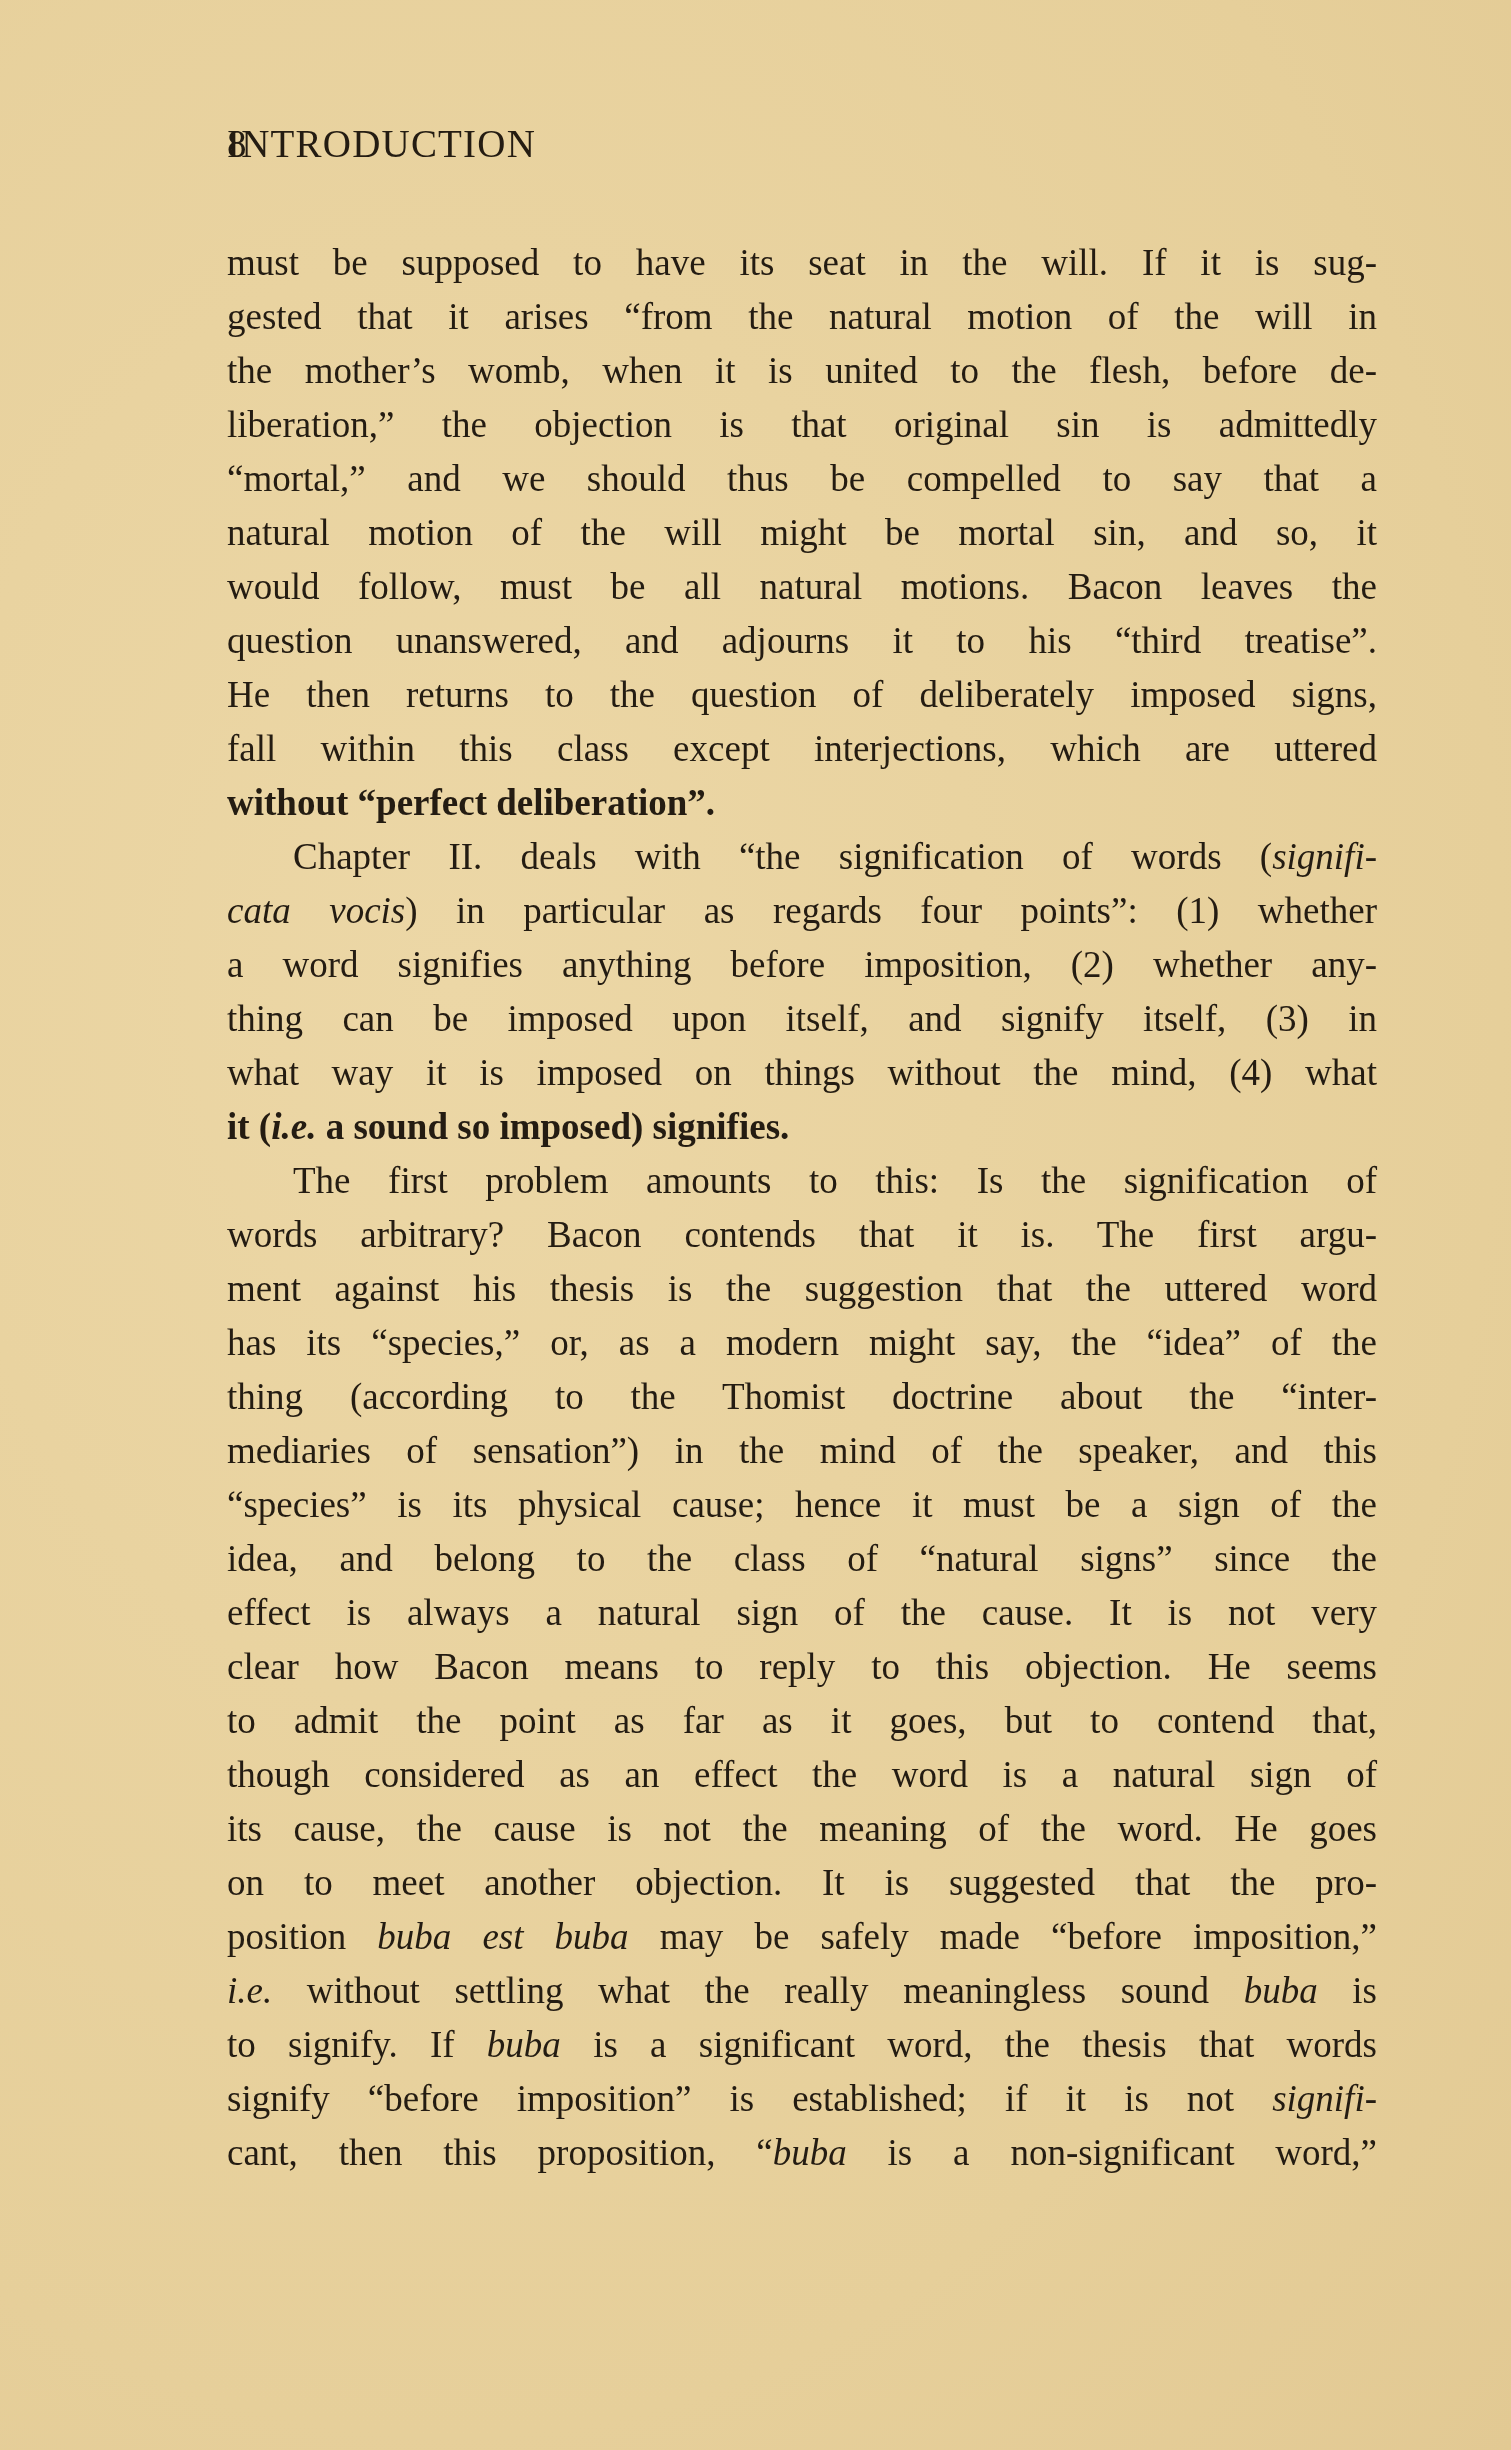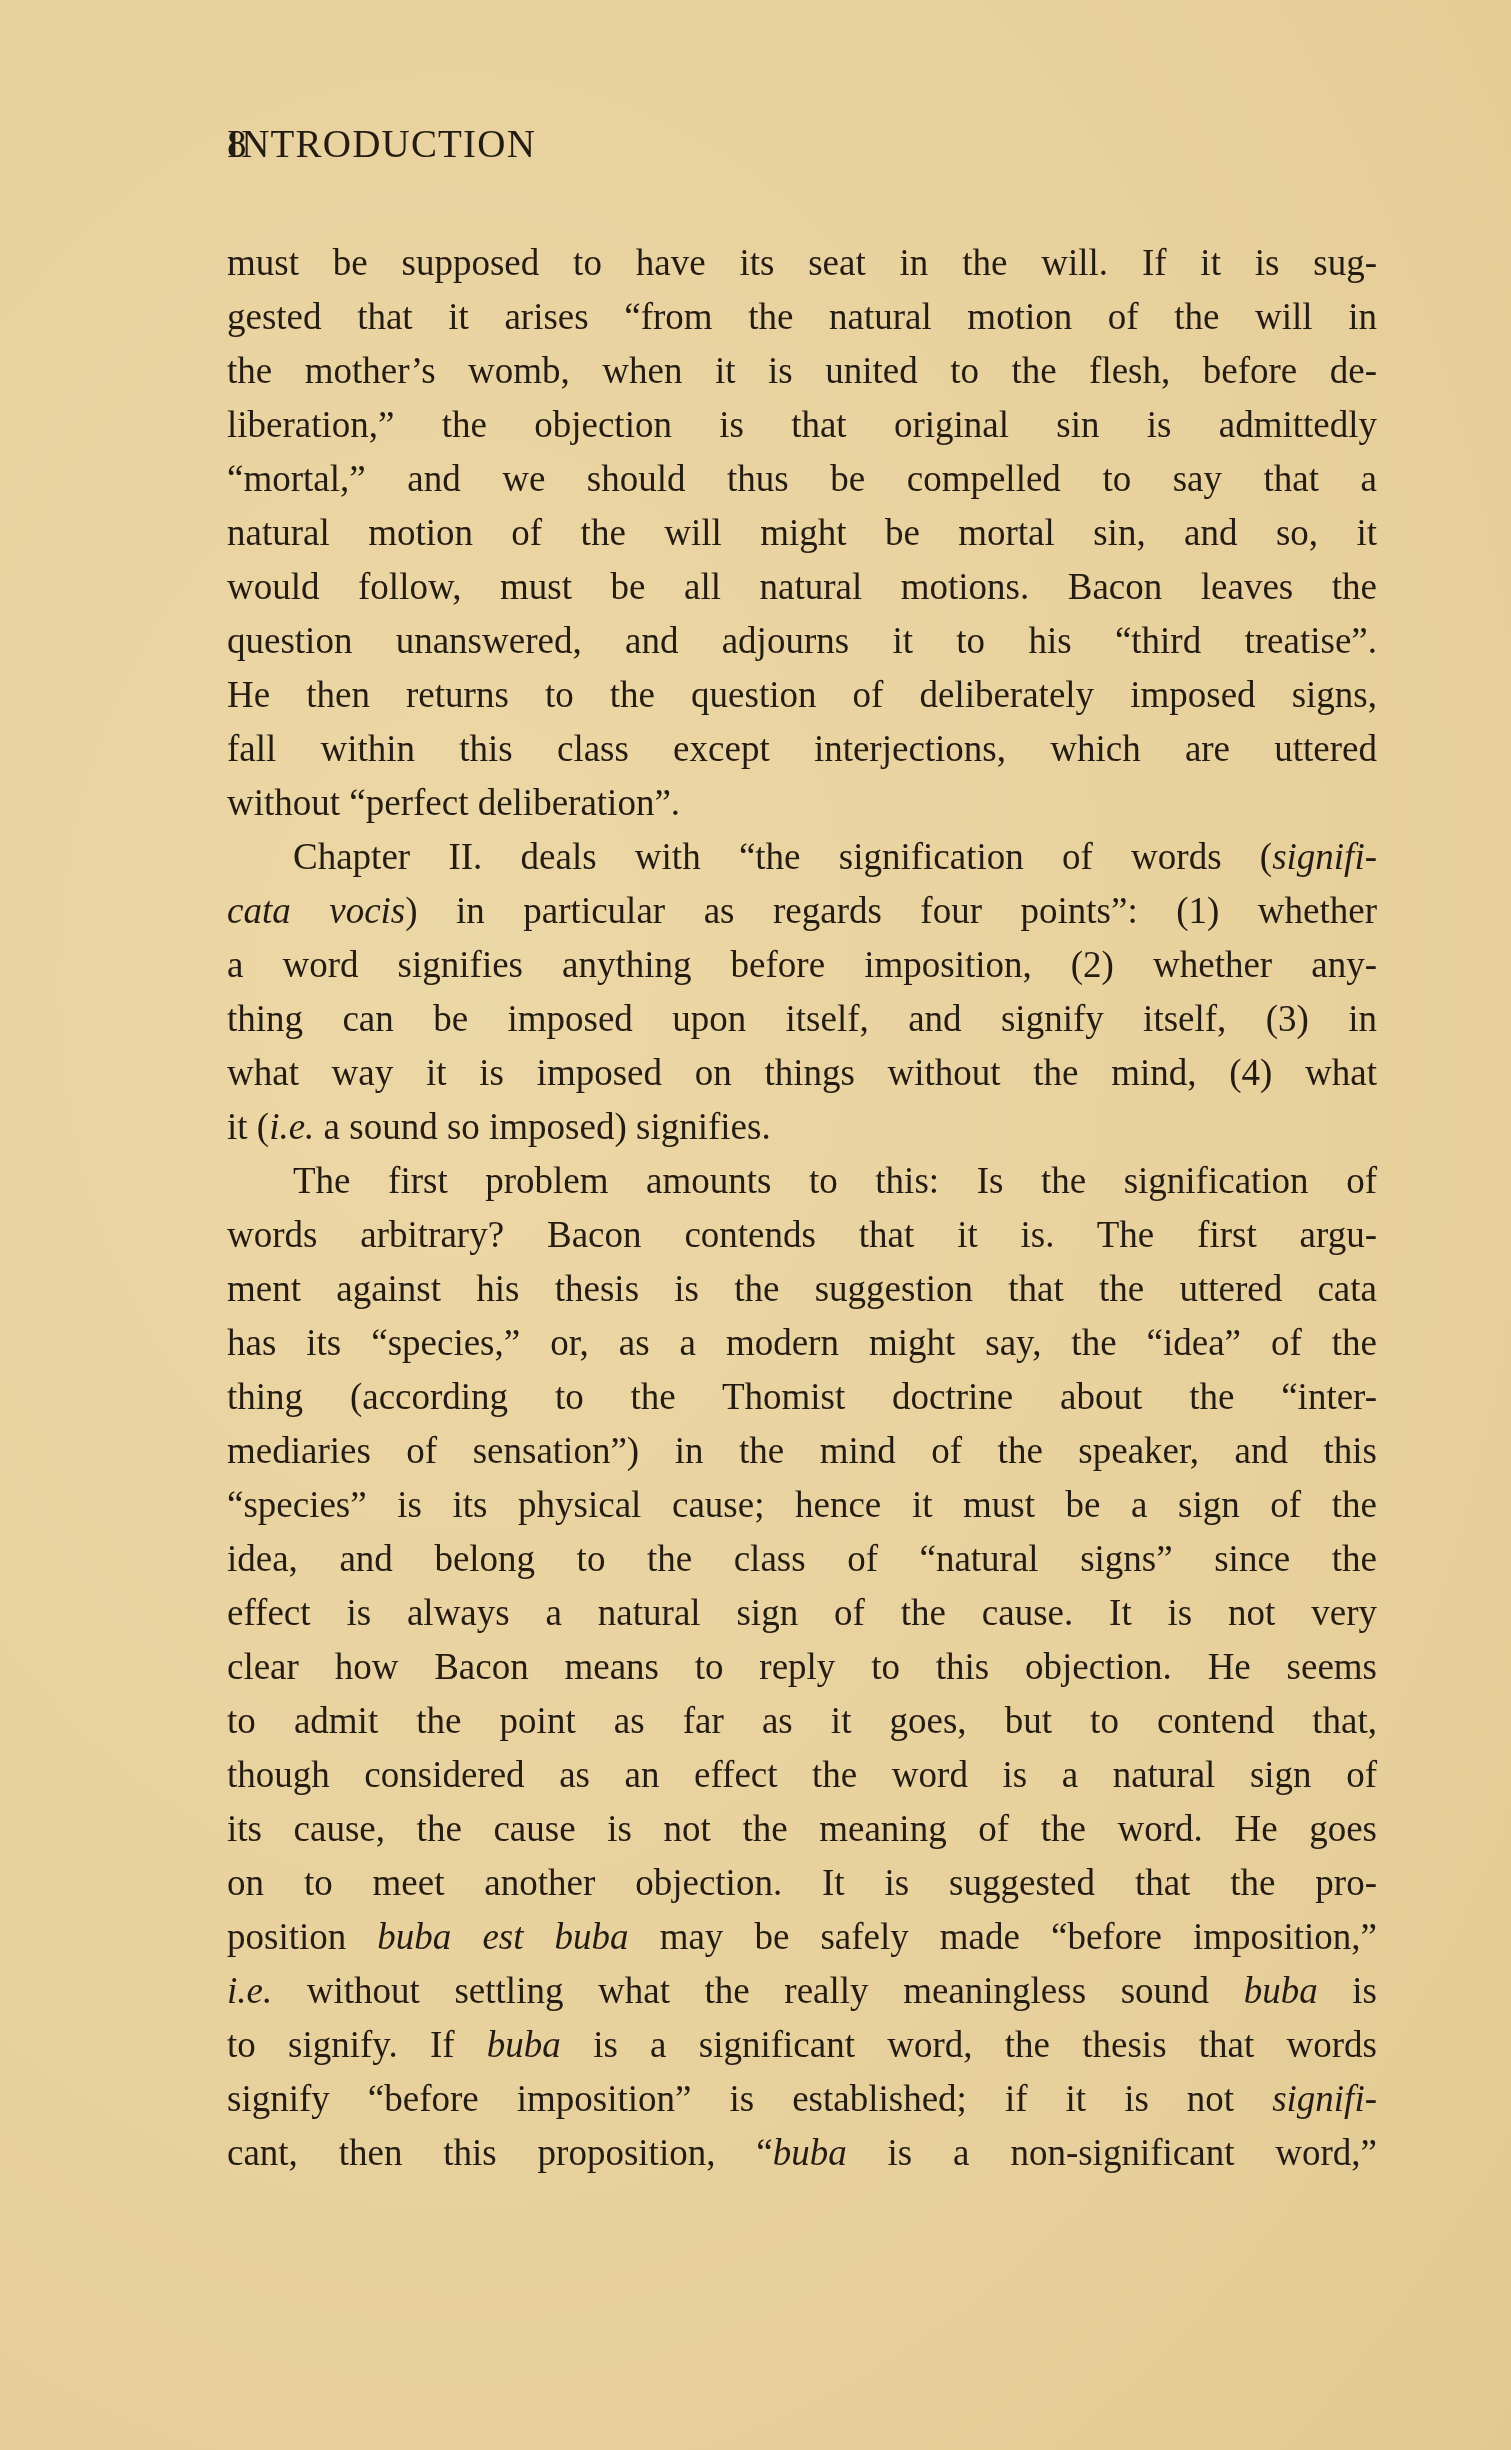--- a/index.html
+++ b/index.html
@@ -23,21 +23,21 @@
       font-size: 39px; line-height: 54px; letter-spacing: 1.2px;
     }
     .body-text {
       position: absolute; top: 204px; left: 227px; width: 1150px;
       font-size: 37px; line-height: 54px; margin-top: 32px;
     }
     .line {
       display: block; white-space: nowrap; text-align: justify;
       text-align-last: justify; height: 54px;
     }
-    .line.last { text-align-last: left; }
+    .line.last { text-align-last: left; font-weight: bold; }
     .line.indent { padding-left: 66px; }
     i { font-style: italic; }
   </style>
 </head>
 <body>
 
 <div class="header">
   <span class="page-number">8</span>
   <span class="running-title">INTRODUCTION</span>
 </div>
@@ -55,21 +55,21 @@
     <span class="line">fall within this class except interjections, which are uttered</span>
     <span class="line last">without “perfect deliberation”.</span>
     <span class="line indent">Chapter II. deals with “the signification of words (<i>signifi-</i></span>
     <span class="line"><i>cata vocis</i>) in particular as regards four points”: (1) whether</span>
     <span class="line">a word signifies anything before imposition, (2) whether any-</span>
     <span class="line">thing can be imposed upon itself, and signify itself, (3) in</span>
     <span class="line">what way it is imposed on things without the mind, (4) what</span>
     <span class="line last">it (<i>i.e.</i> a sound so imposed) signifies.</span>
     <span class="line indent">The first problem amounts to this: Is the signification of</span>
     <span class="line">words arbitrary?  Bacon contends that it is.  The first argu-</span>
-    <span class="line">ment against his thesis is the suggestion that the uttered cata</span>
+    <span class="line">ment against his thesis is the suggestion that the uttered word</span>
     <span class="line">has its “species,” or, as a modern might say, the “idea” of the</span>
     <span class="line">thing (according to the Thomist doctrine about the “inter-</span>
     <span class="line">mediaries of sensation”) in the mind of the speaker, and this</span>
     <span class="line">“species” is its physical cause; hence it must be a sign of the</span>
     <span class="line">idea, and belong to the class of “natural signs” since the</span>
     <span class="line">effect is always a natural sign of the cause.  It is not very</span>
     <span class="line">clear how Bacon means to reply to this objection.  He seems</span>
     <span class="line">to admit the point as far as it goes, but to contend that,</span>
     <span class="line">though considered as an effect the word is a natural sign of</span>
     <span class="line">its cause, the cause is not the meaning of the word.  He goes</span>

